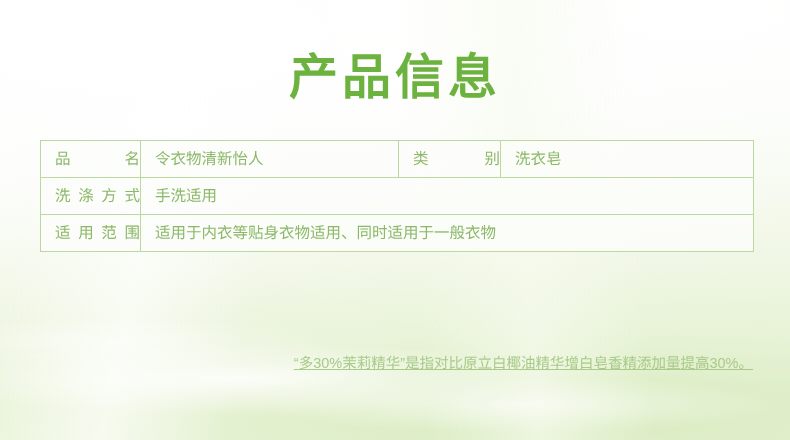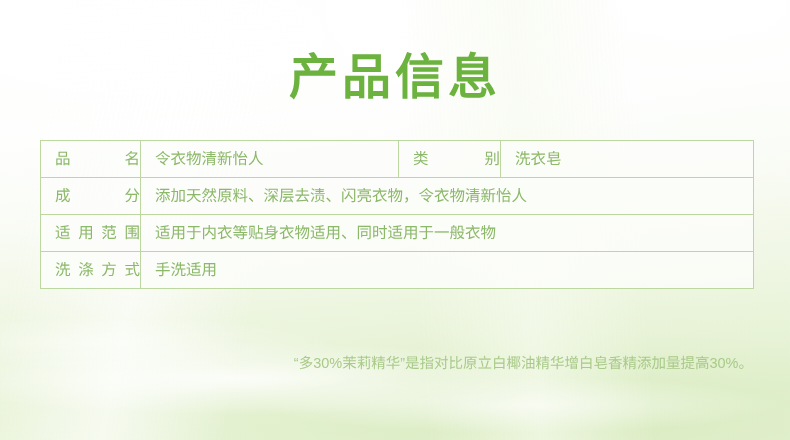--- a/index.html
+++ b/index.html
@@ -114,20 +114,21 @@
   .footnote {
     position: absolute;
     left: 40px;
     right: 37px;
     top: 352px;
     text-align: right;
     font-size: 14.5px;
     line-height: 22px;
     color: #a9ca89;
     white-space: nowrap;
+    text-decoration: underline;
   }
 </style>
 </head>
 <body>
 
 <div id="page">
 
   <div class="bg-layer bg-base"></div>
   <div class="bg-layer bg-sheen-a"></div>
   <div class="bg-layer bg-sheen-b"></div>
@@ -144,29 +145,25 @@
       <col class="col-value2">
     </colgroup>
     <tbody>
       <tr>
         <td class="label-cell">品　　名</td>
         <td>令衣物清新怡人</td>
         <td class="label-cell">类　　别</td>
         <td>洗衣皂</td>
       </tr>
       <tr>
-        <td class="label-cell">成　　分</td>
-        <td colspan="3">添加天然原料、深层去渍、闪亮衣物，令衣物清新怡人</td>
+        <td class="label-cell">洗涤方式</td>
+        <td colspan="3">手洗适用</td>
       </tr>
       <tr>
         <td class="label-cell">适用范围</td>
         <td colspan="3">适用于内衣等贴身衣物适用、同时适用于一般衣物</td>
-      </tr>
-      <tr>
-        <td class="label-cell">洗涤方式</td>
-        <td colspan="3">手洗适用</td>
       </tr>
     </tbody>
   </table>
 
   <div class="footnote">“多30%茉莉精华”是指对比原立白椰油精华增白皂香精添加量提高30%。</div>
 
 </div>
 
 </body></html>

